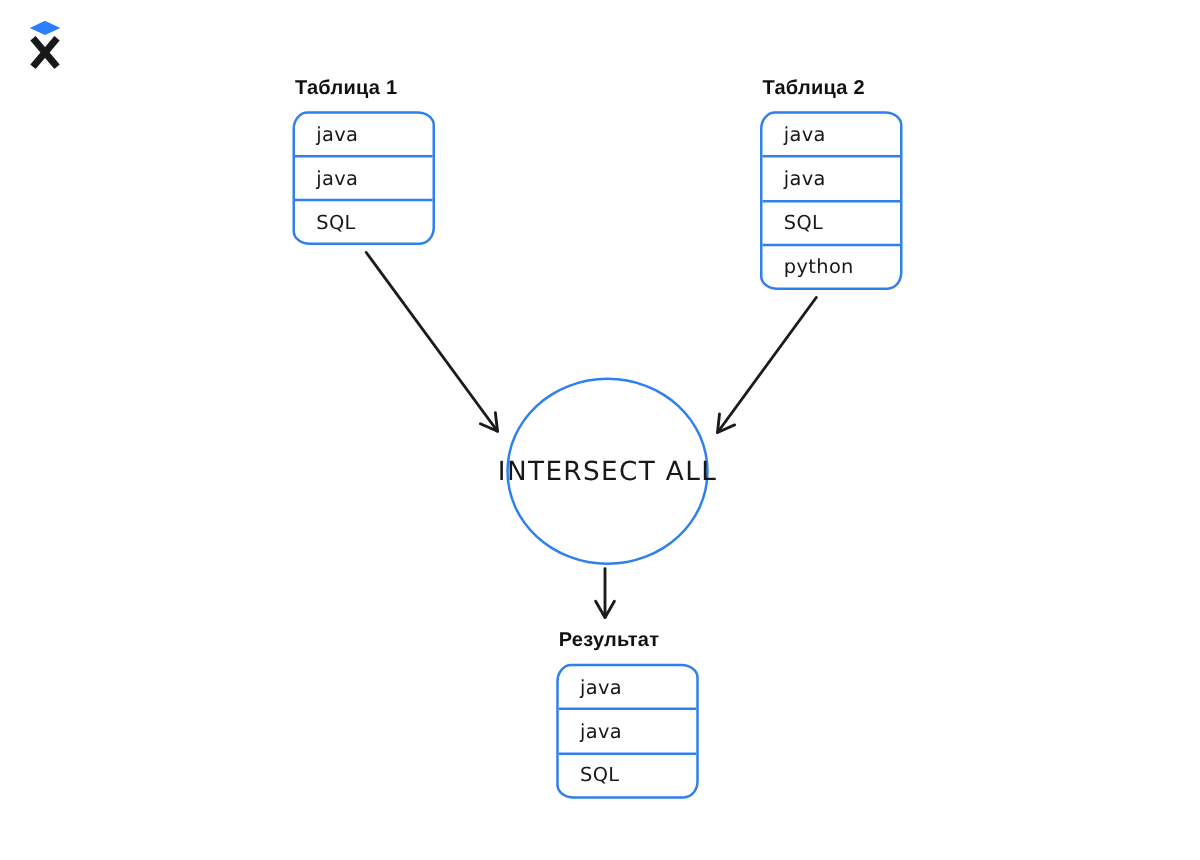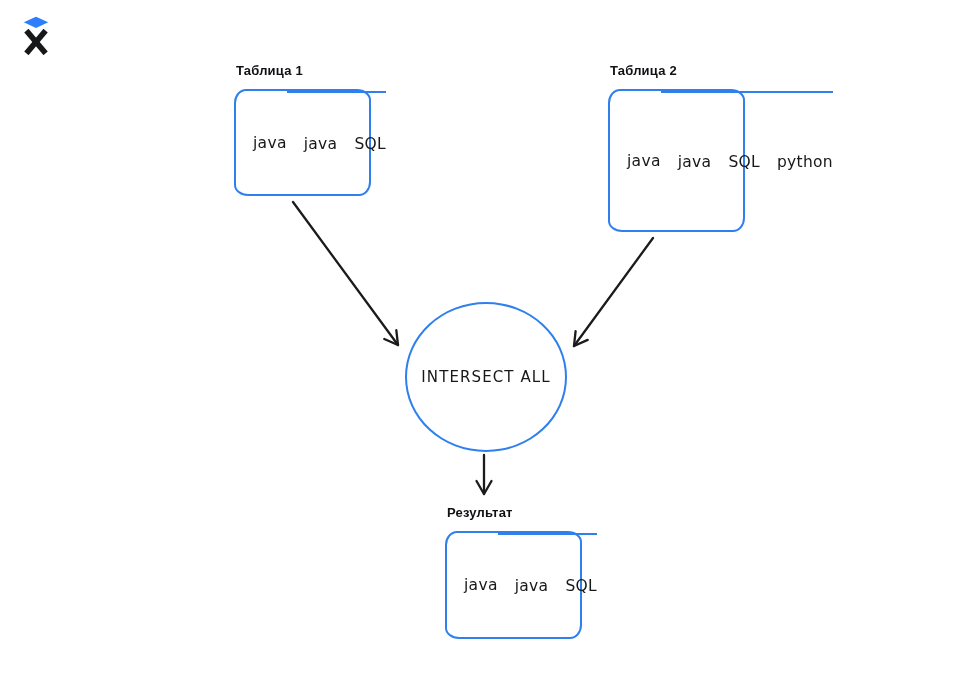--- a/index.html
+++ b/index.html
@@ -21,29 +21,29 @@
   
   .logo{
     position:absolute;left:22px;top:15px;width:28px;height:40px;
   }
   
   .table-block{position:absolute;}
   .t1{left:234px;top:61px;}
   .t2{left:608px;top:61px;}
   .t3{left:417px;top:503px;padding-left:28px;}
   .table-title{
-    font-size:13px;font-weight:700;color:var(--title_text);
+    font-size:16px;font-weight:700;color:var(--title_text);
     letter-spacing:.2px;margin-left:2px;margin-bottom:9px;
     height:19px;line-height:19px;
   }
   .table-box{
-    width:137px;
+    width:114px;
     border:2px solid var(--stroke);
     border-radius:12px 14px 12px 14px / 14px 11px 14px 11px;
-    display:flex;flex-direction:row;
+    display:flex;flex-direction:column;
     background:var(--bg);
   }
   .t1 .table-box{height:107px;}
   .t2 .table-box{height:143px;}
   .t3 .table-box{height:108px;}
   .table-row{
     flex:1;display:flex;align-items:center;
     padding-left:17px;
     font-family:"DejaVu Sans", sans-serif;
     font-size:15.5px;color:var(--row_text);
@@ -54,21 +54,21 @@
   .op-circle{
     position:absolute;left:405px;top:302px;
     width:162px;height:150px;
     border:2px solid var(--stroke);
     border-radius:50%;
     display:flex;align-items:center;justify-content:center;
     background:var(--bg);
   }
   .op-label{
     font-family:"DejaVu Sans", sans-serif;
-    font-size:15px;color:var(--row_text);
+    font-size:21px;color:var(--row_text);
     letter-spacing:1.1px;white-space:nowrap;
   }
   
   .arrows{
     position:absolute;left:0;top:0;width:960px;height:688px;
     pointer-events:none;
   }
   .arrows path{
     fill:none;stroke:var(--arrow);stroke-width:2.3;
     stroke-linecap:round;stroke-linejoin:round;

